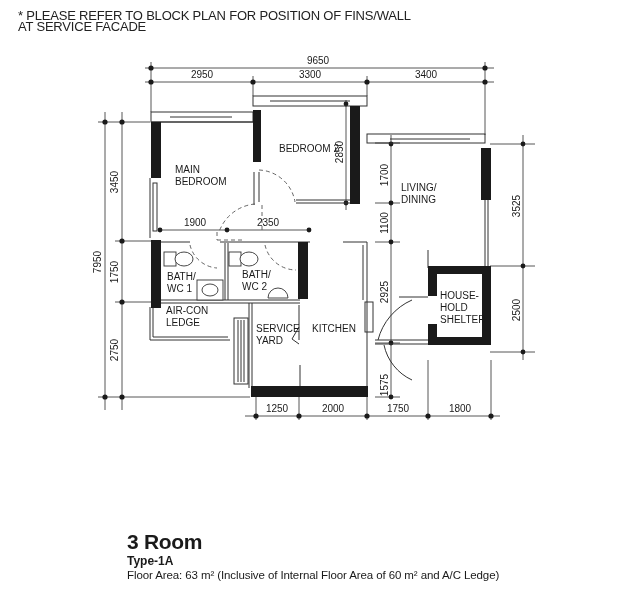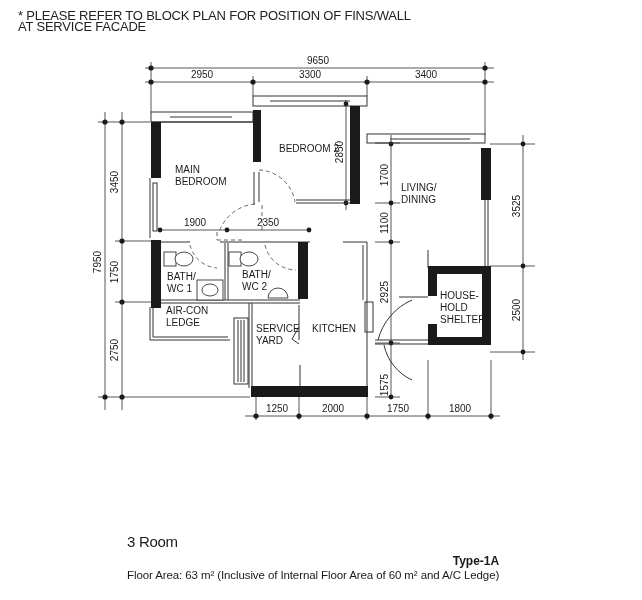--- a/index.html
+++ b/index.html
@@ -4,22 +4,22 @@
 <style>
   html, body { margin:0; padding:0; background:#ffffff; }
   body { width:642px; height:600px; position:relative; overflow:hidden; font-family:"Liberation Sans", sans-serif; color:#1a1a1a; }
   .note { position:absolute; left:18px; top:10px; font-size:13px; line-height:11px; letter-spacing:-0.2px; color:#222; }
   .note div { white-space:nowrap; }
   svg.plan { position:absolute; left:0; top:0; }
   svg text { font-family:"Liberation Sans", sans-serif; fill:#1a1a1a; }
   .dim { font-size:10px; }
   .room { font-size:10px; }
   .caption { position:absolute; left:127px; top:530px; }
-  .caption .title { font-size:15px; font-weight:normal; line-height:24px; letter-spacing:-0.3px; }
-  .caption .type { font-size:12px; font-weight:bold; line-height:14px;text-align:right; }
+  .caption .title { font-size:21px; font-weight:bold; line-height:24px; letter-spacing:-0.3px; }
+  .caption .type { font-size:12px; font-weight:bold; line-height:14px; }
   .caption .line { font-size:11.5px; line-height:15px; white-space:nowrap; letter-spacing:-0.1px; }
 </style>
 </head>
 <body>
 
 <div class="note">
   <div>* PLEASE REFER TO BLOCK PLAN FOR POSITION  OF FINS/WALL</div>
   <div>AT SERVICE FACADE</div>
 </div>
 

